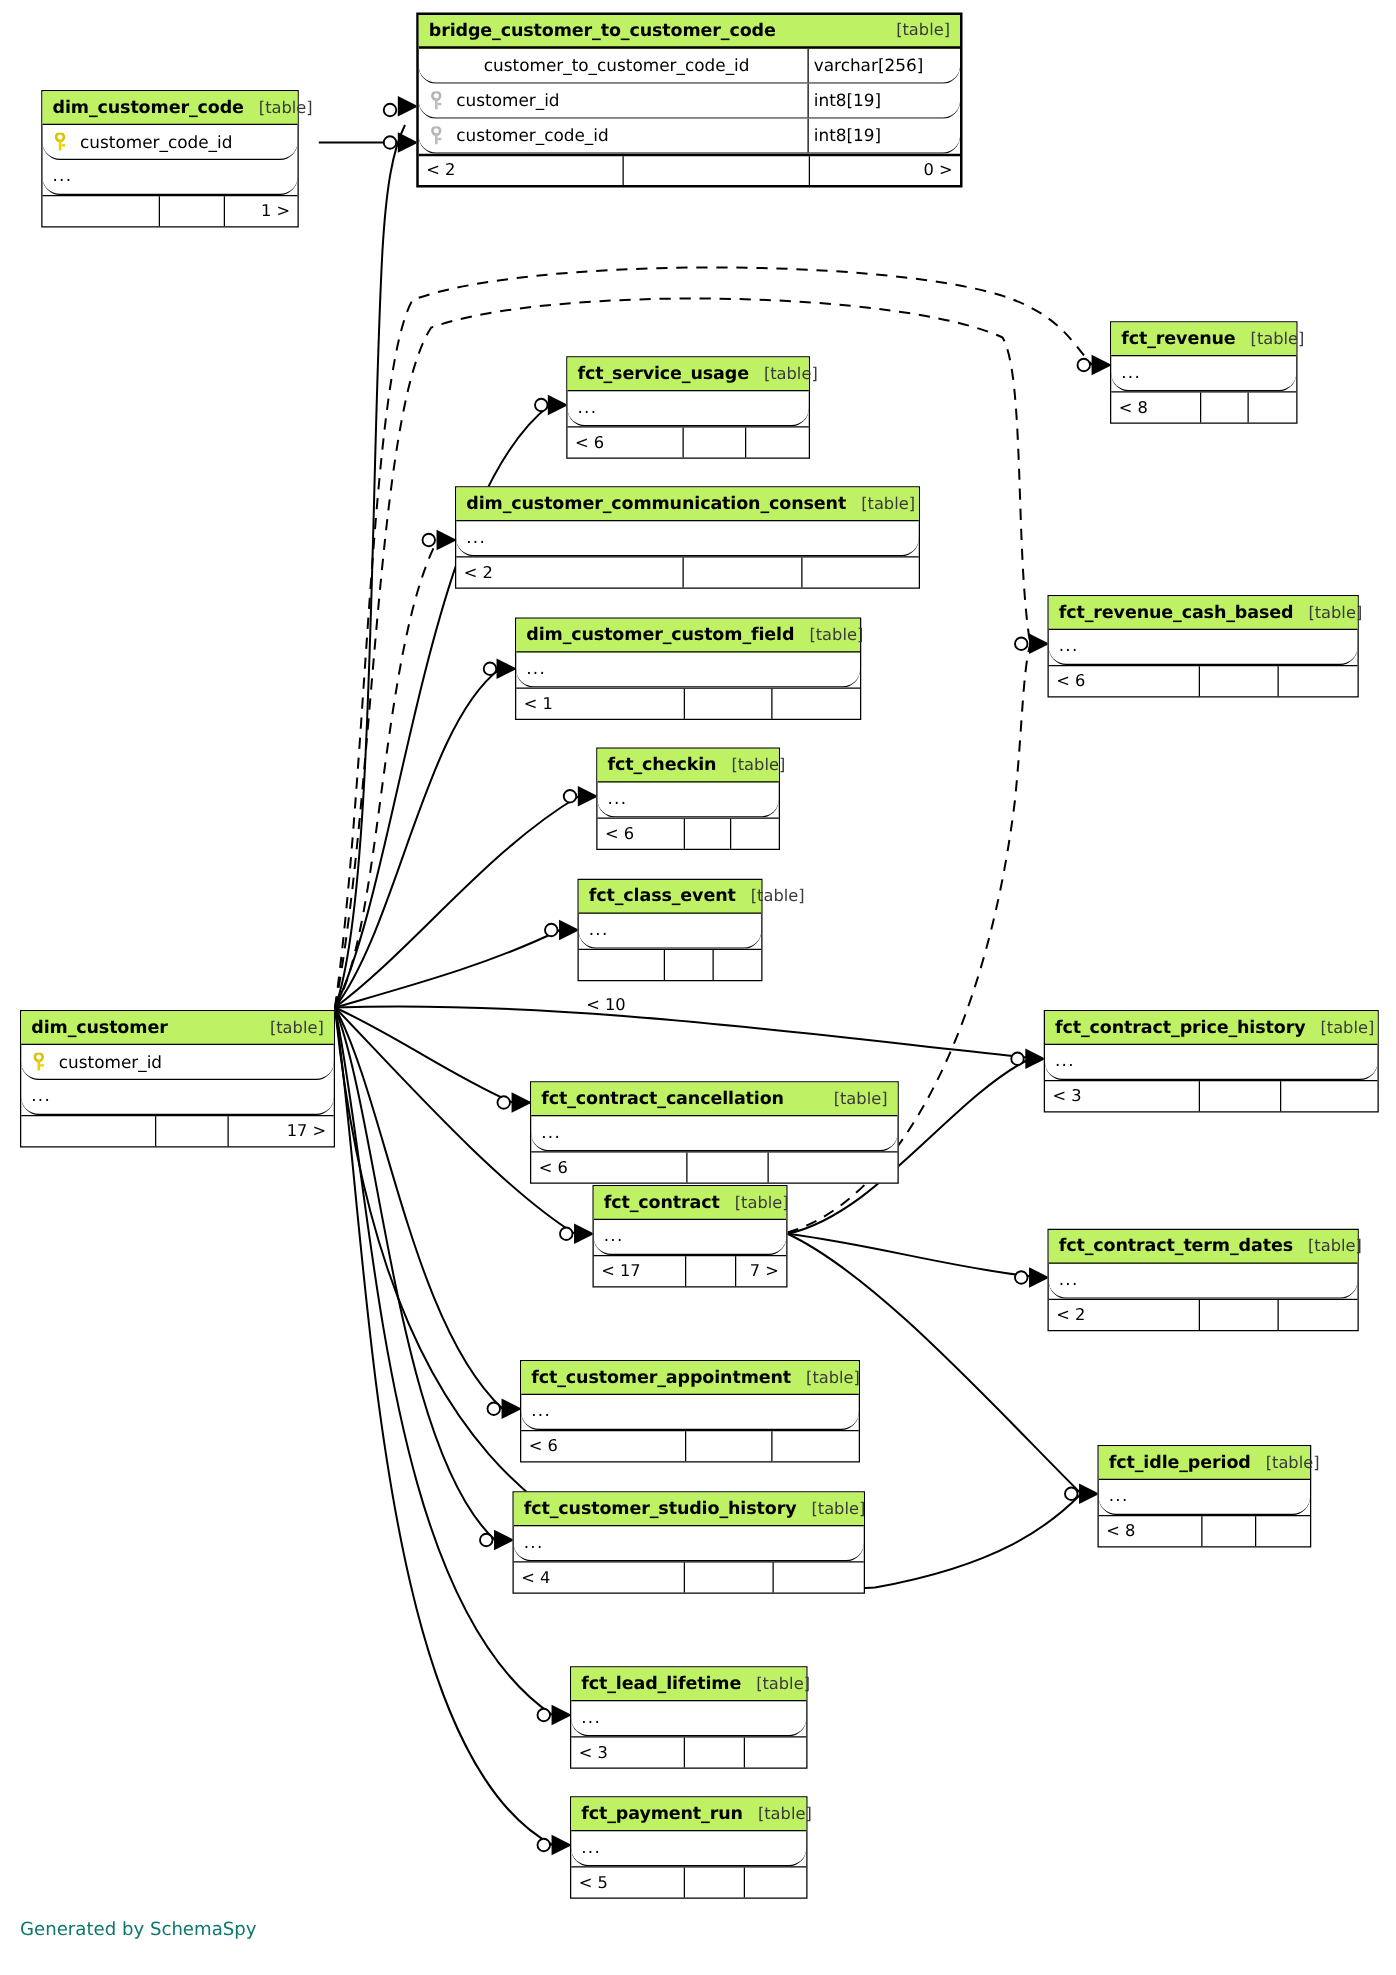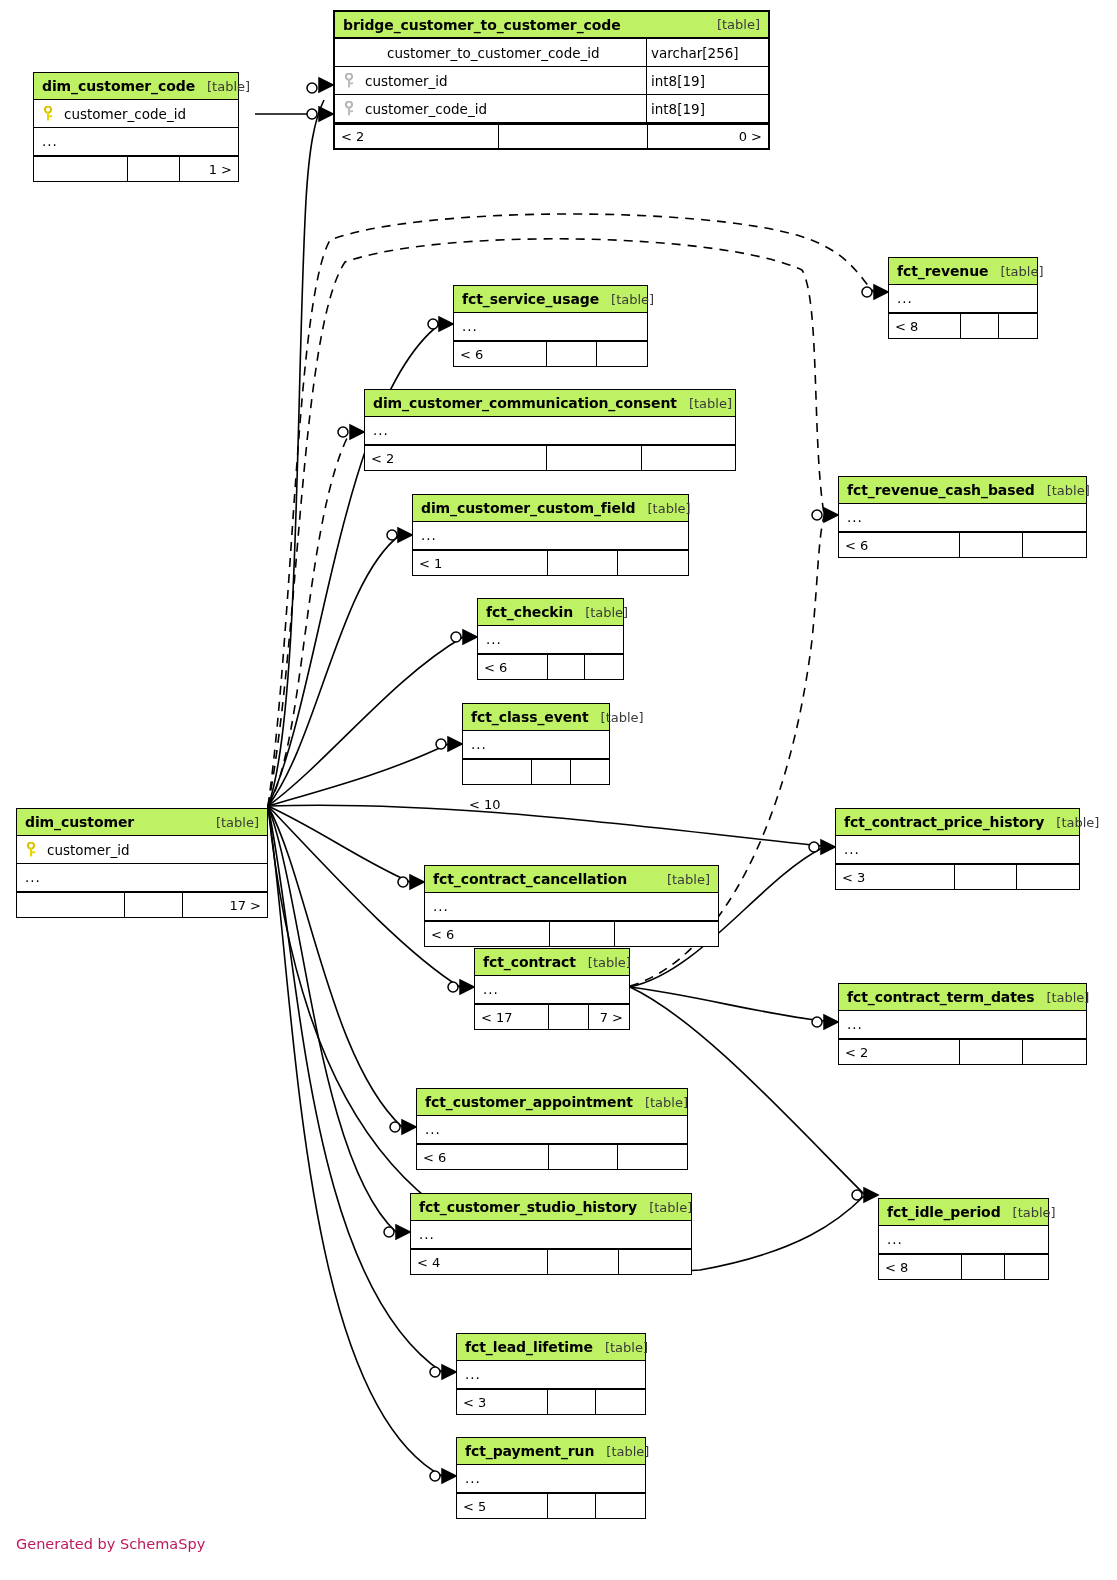--- a/index.html
+++ b/index.html
@@ -34,20 +34,21 @@
   .tbl.thick .thead{border-bottom:2.5px solid #000;}
   .tname{font-weight:bold;font-size:14px;letter-spacing:-0.1px;}
   .ttag{font-size:13px;color:#3a3a3a;margin-left:auto;padding-left:12px;}
 
   .trow{
     display:flex;align-items:center;
     height:28px;
     box-sizing:border-box;
     border-bottom:1px solid #000;
     white-space:nowrap;
+    border-radius:14px;
   }
   .trow:last-child{border-bottom:none;}
   .tcol-name{flex:1;display:flex;align-items:center;padding-left:8px;overflow:hidden;}
   .tcol-type{width:122px;border-left:1px solid #000;padding-left:4px;box-sizing:border-box;height:100%;display:flex;align-items:center;font-size:13.5px;}
   .colname{padding-left:4px;}
   .colname.indent{padding-left:26px;}
 
   .keyicon{width:14px;height:16px;display:inline-block;position:relative;flex:0 0 14px;margin-right:4px;}
   .keyicon svg{display:block;}
 
@@ -59,21 +60,21 @@
     font-size:13px;
   }
   .tbl.thick .tfoot{border-top:2.5px solid #000;}
   .tfoot .fc{box-sizing:border-box;display:flex;align-items:center;height:100%;padding:0 6px;}
   .tfoot .fc.l{justify-content:flex-start;}
   .tfoot .fc.r{justify-content:flex-end;}
   .tfoot .fc + .fc{border-left:1px solid #000;}
 
   .genby{
     position:absolute;left:16px;top:1536px;
-    font-size:14.5px;color:#be185d;
+    font-size:14.5px;color:#0f766e;
   }
 </style>
 </head>
 <body>
 
 <div id="canvas">
 
   <svg id="edges" viewBox="0 0 1117 1580" xmlns="http://www.w3.org/2000/svg">
     <g fill="none" stroke="#000" stroke-width="1.6">
 
@@ -449,21 +450,21 @@
         </div>
         <div class="trow">
           <span class="ellipsis">...</span>
         </div>
         <div class="tfoot">
           <div class="fc l" style="width: 121px;">&lt; 6</div>
           <div class="fc l" style="width: 64px;"></div>
           <div class="fc r" style="width: 64px;"></div>
         </div>
       </div>
-      <div class="tbl" style="left: 835px; top: 808px; width: 245px;">
+      <div class="tbl" style="left: 835px; top: 808px; width: 268px;">
         <div class="thead">
           <span class="tname">fct_contract_price_history</span>
           <span class="ttag">[table]</span>
         </div>
         <div class="trow">
           <span class="ellipsis">...</span>
         </div>
         <div class="tfoot">
           <div class="fc l" style="width: 123px;">&lt; 3</div>
           <div class="fc l" style="width: 65px;"></div>
@@ -477,21 +478,21 @@
         </div>
         <div class="trow">
           <span class="ellipsis">...</span>
         </div>
         <div class="tfoot">
           <div class="fc l" style="width: 121px;">&lt; 2</div>
           <div class="fc l" style="width: 64px;"></div>
           <div class="fc r" style="width: 64px;"></div>
         </div>
       </div>
-      <div class="tbl" style="left: 878px; top: 1156px; width: 171px; margin-top: 42px;">
+      <div class="tbl" style="left: 878px; top: 1156px; width: 171px;">
         <div class="thead">
           <span class="tname">fct_idle_period</span>
           <span class="ttag">[table]</span>
         </div>
         <div class="trow">
           <span class="ellipsis">...</span>
         </div>
         <div class="tfoot">
           <div class="fc l" style="width: 83px;">&lt; 8</div>
           <div class="fc l" style="width: 44px;"></div>

